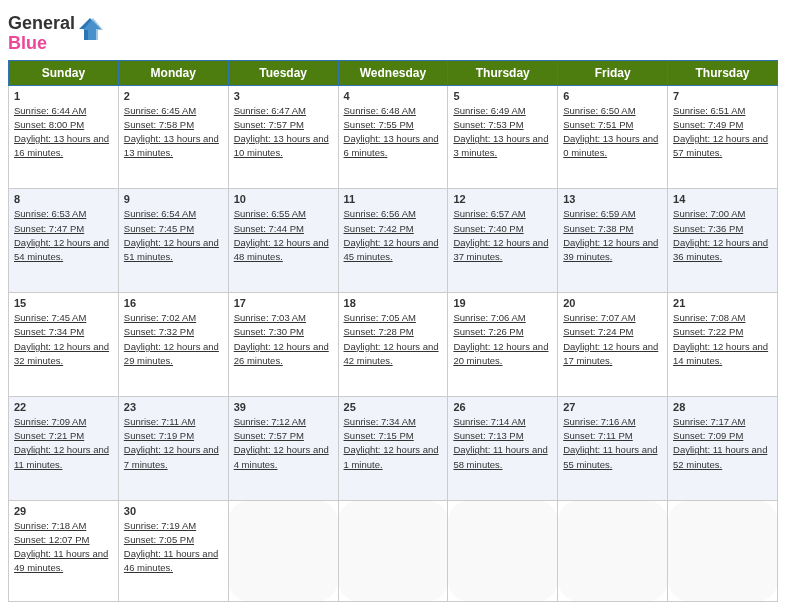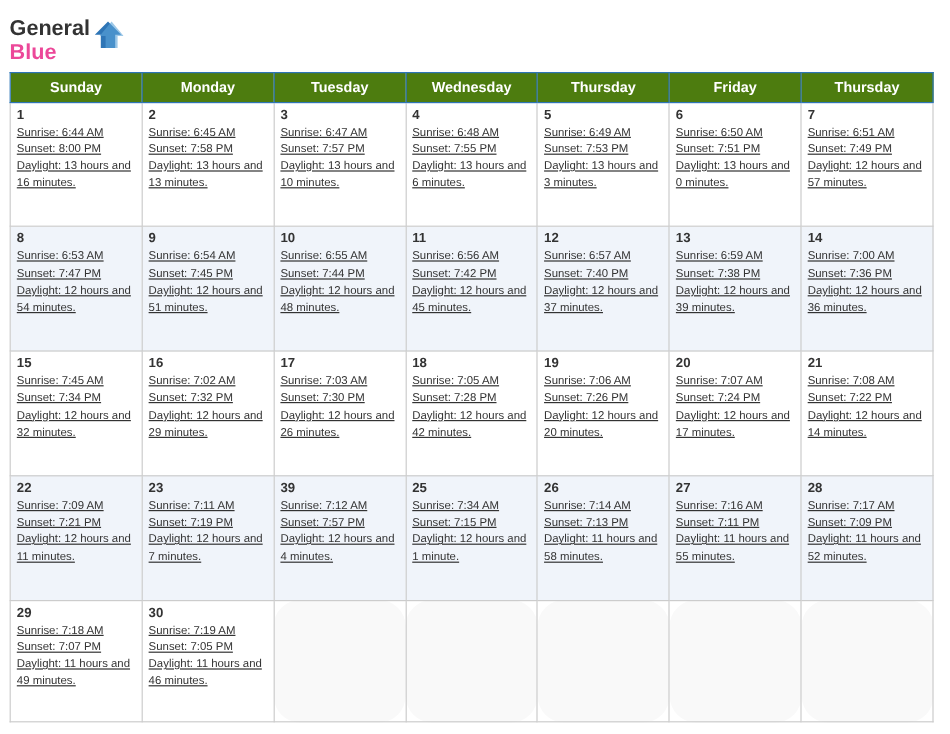--- a/index.html
+++ b/index.html
@@ -356,21 +356,21 @@
           <span>Sunset: 7:09 PM</span><br>
           <span>Daylight: 11 hours and 52 minutes.</span>
         </div>
       </td>
         </tr>
         <tr class="last-row">
           <td>
         <span class="day-num">29</span>
         <div class="day-info">
           <span>Sunrise: 7:18 AM</span><br>
-          <span>Sunset: 7:07 PM</span><br>
+          <span>Sunset: 12:07 PM</span><br>
           <span>Daylight: 11 hours and 49 minutes.</span>
         </div>
       </td>
           <td>
         <span class="day-num">30</span>
         <div class="day-info">
           <span>Sunrise: 7:19 AM</span><br>
           <span>Sunset: 7:05 PM</span><br>
           <span>Daylight: 11 hours and 46 minutes.</span>
         </div>

